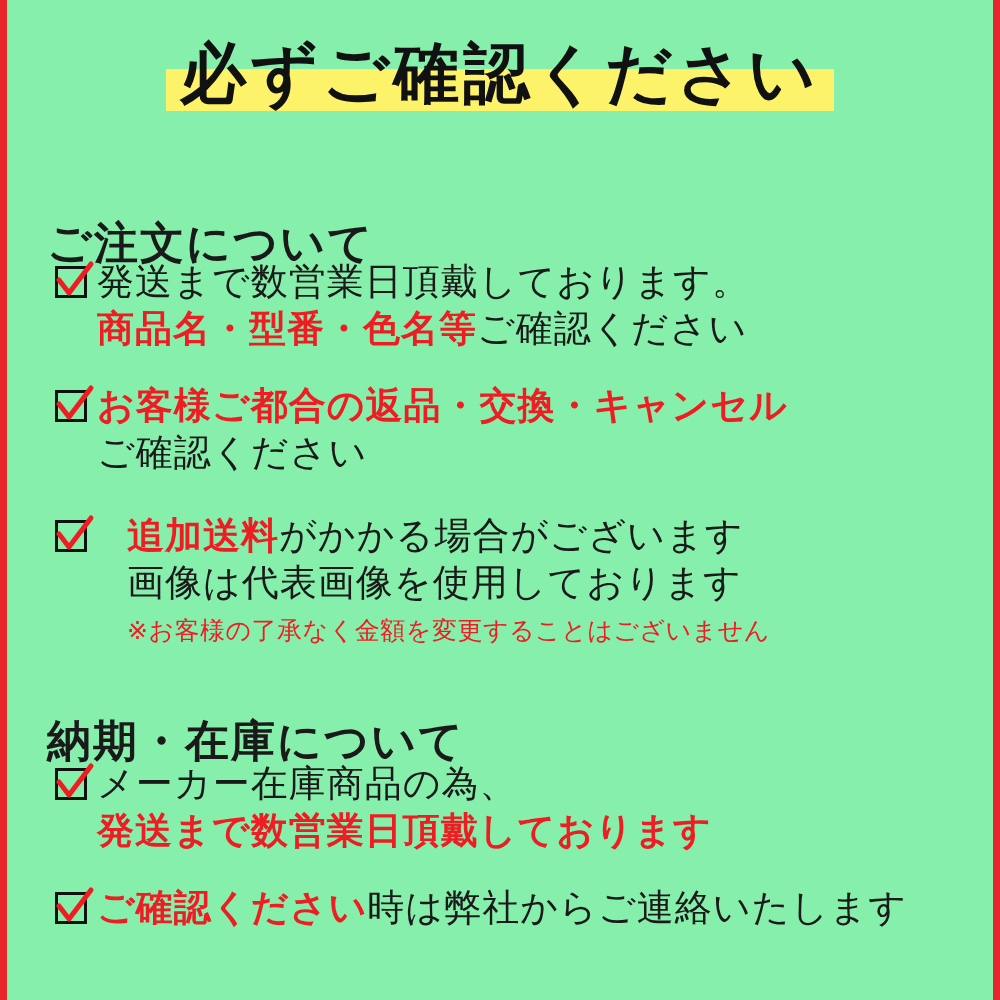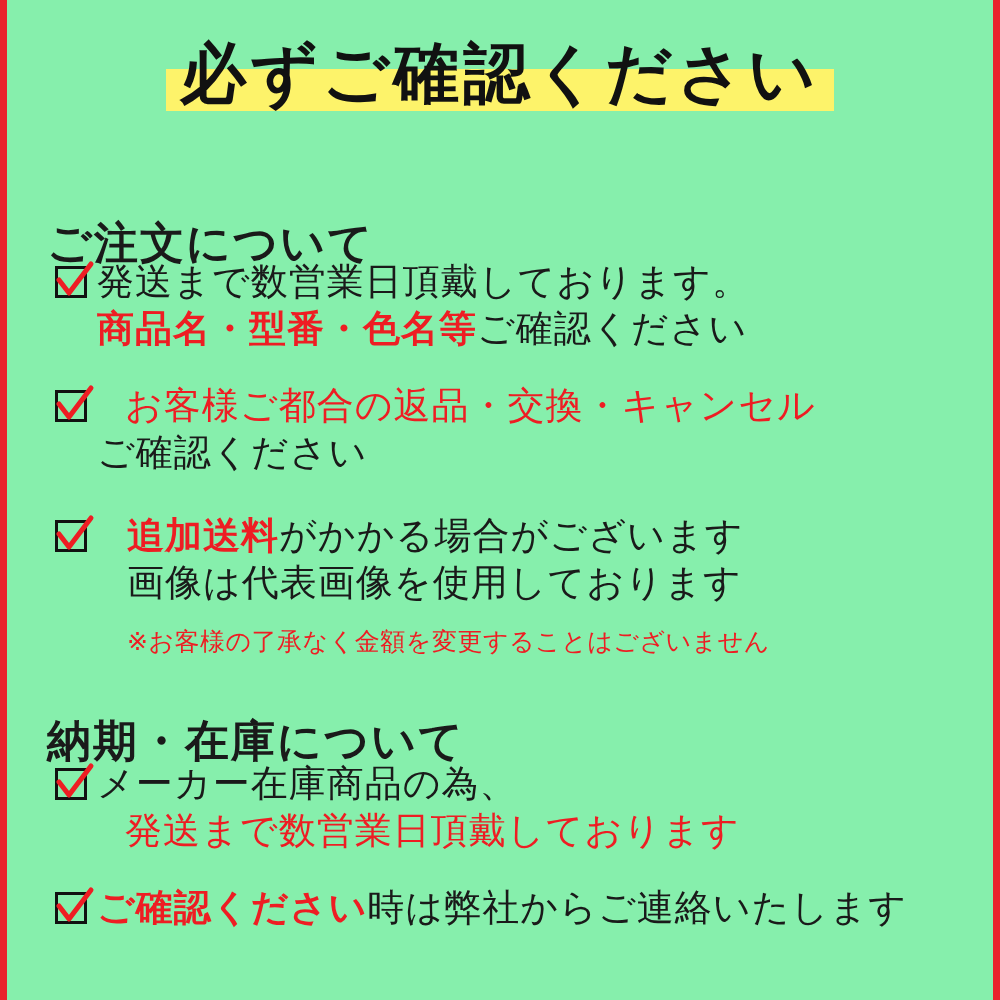--- a/index.html
+++ b/index.html
@@ -110,29 +110,29 @@
   .lines {
     flex: 1 1 auto;
   }
   .line {
     font-size: 37px;
     line-height: 1.28;
     color: #1a1a1a;
     letter-spacing: 1px;
     white-space: nowrap;
   }
-  .line.red { color: #ee1d23; font-weight: normal; margin-left: 28px; }
+  .line.red { color: #ee1d23; font-weight: bold; }
   .line .red { color: #ee1d23; font-weight: bold; }
   .line .blk { color: #1a1a1a; font-weight: normal; }
   .note {
     font-size: 25px;
     color: #ee1d23;
     letter-spacing: 0.5px;
     line-height: 1.3;
-    margin-top: 19px;
+    margin-top: 8px;
     white-space: nowrap;
   }
 
   #item1 { top: 258px; }
   #item2 { top: 382px; }
   #item3 { top: 512px; gap: 30px; }
   #item4 { top: 760px; }
   #item5 { top: 884px; }
 </style>
 </head>

